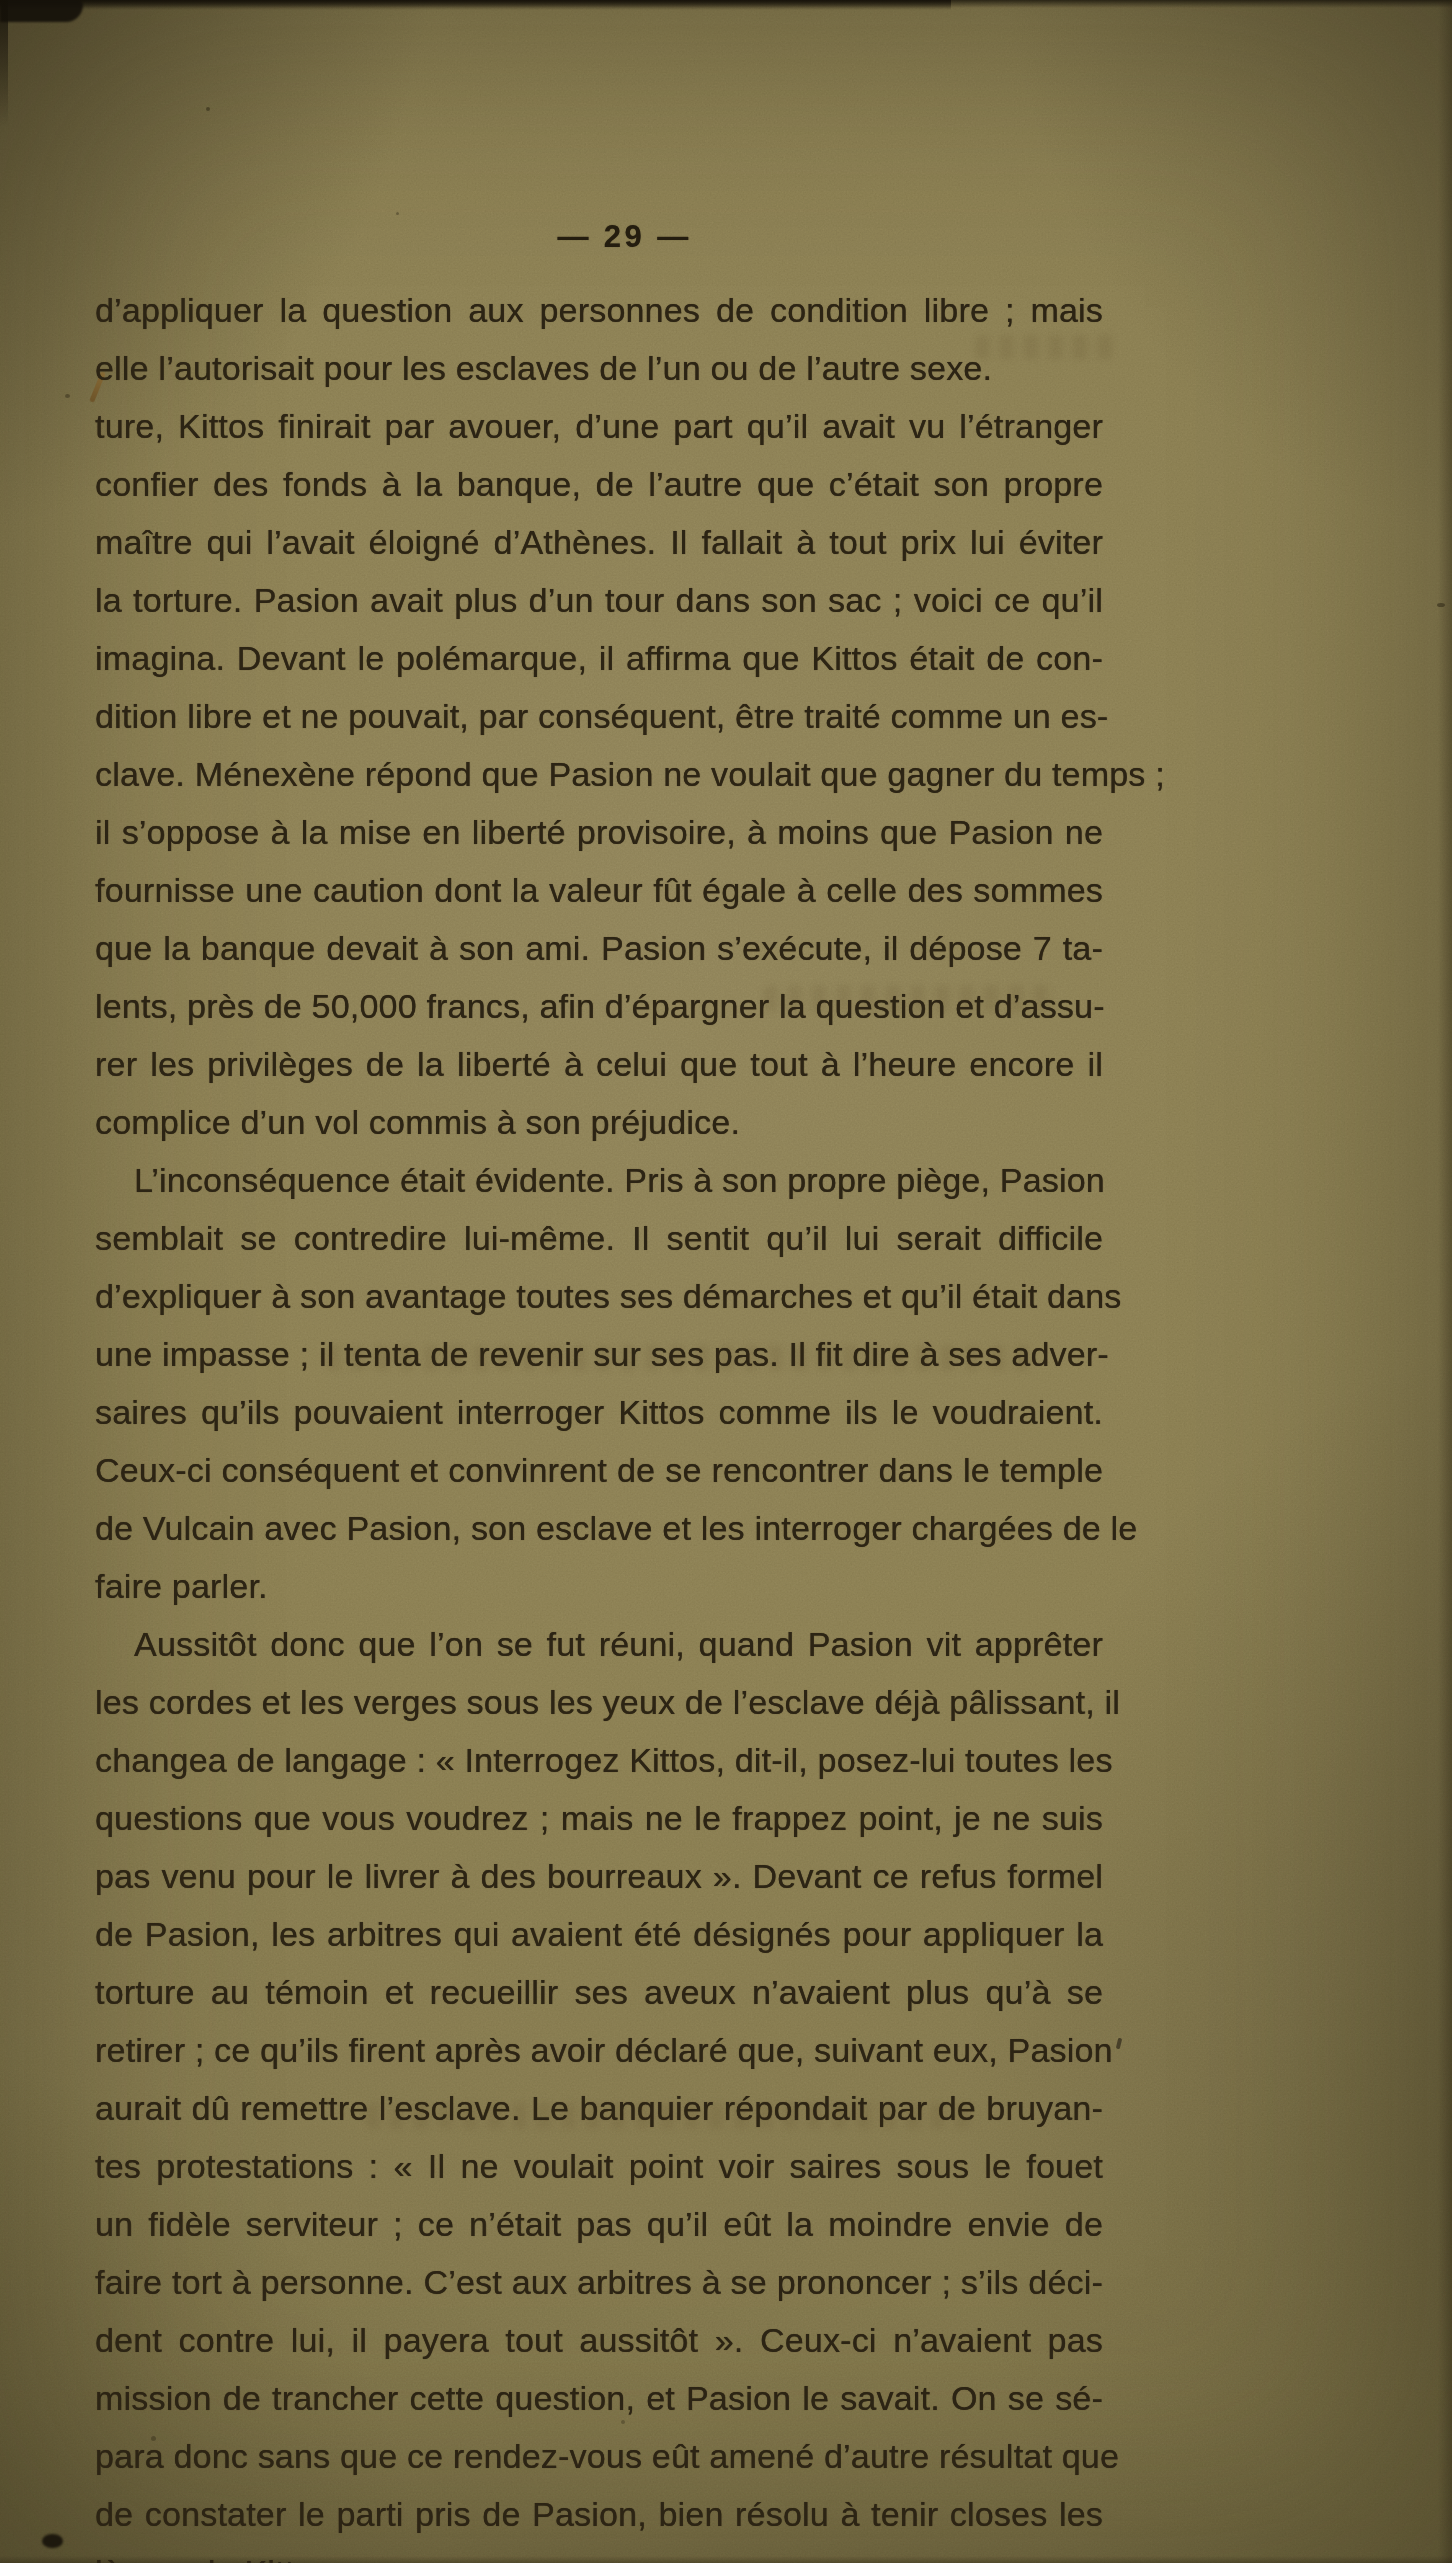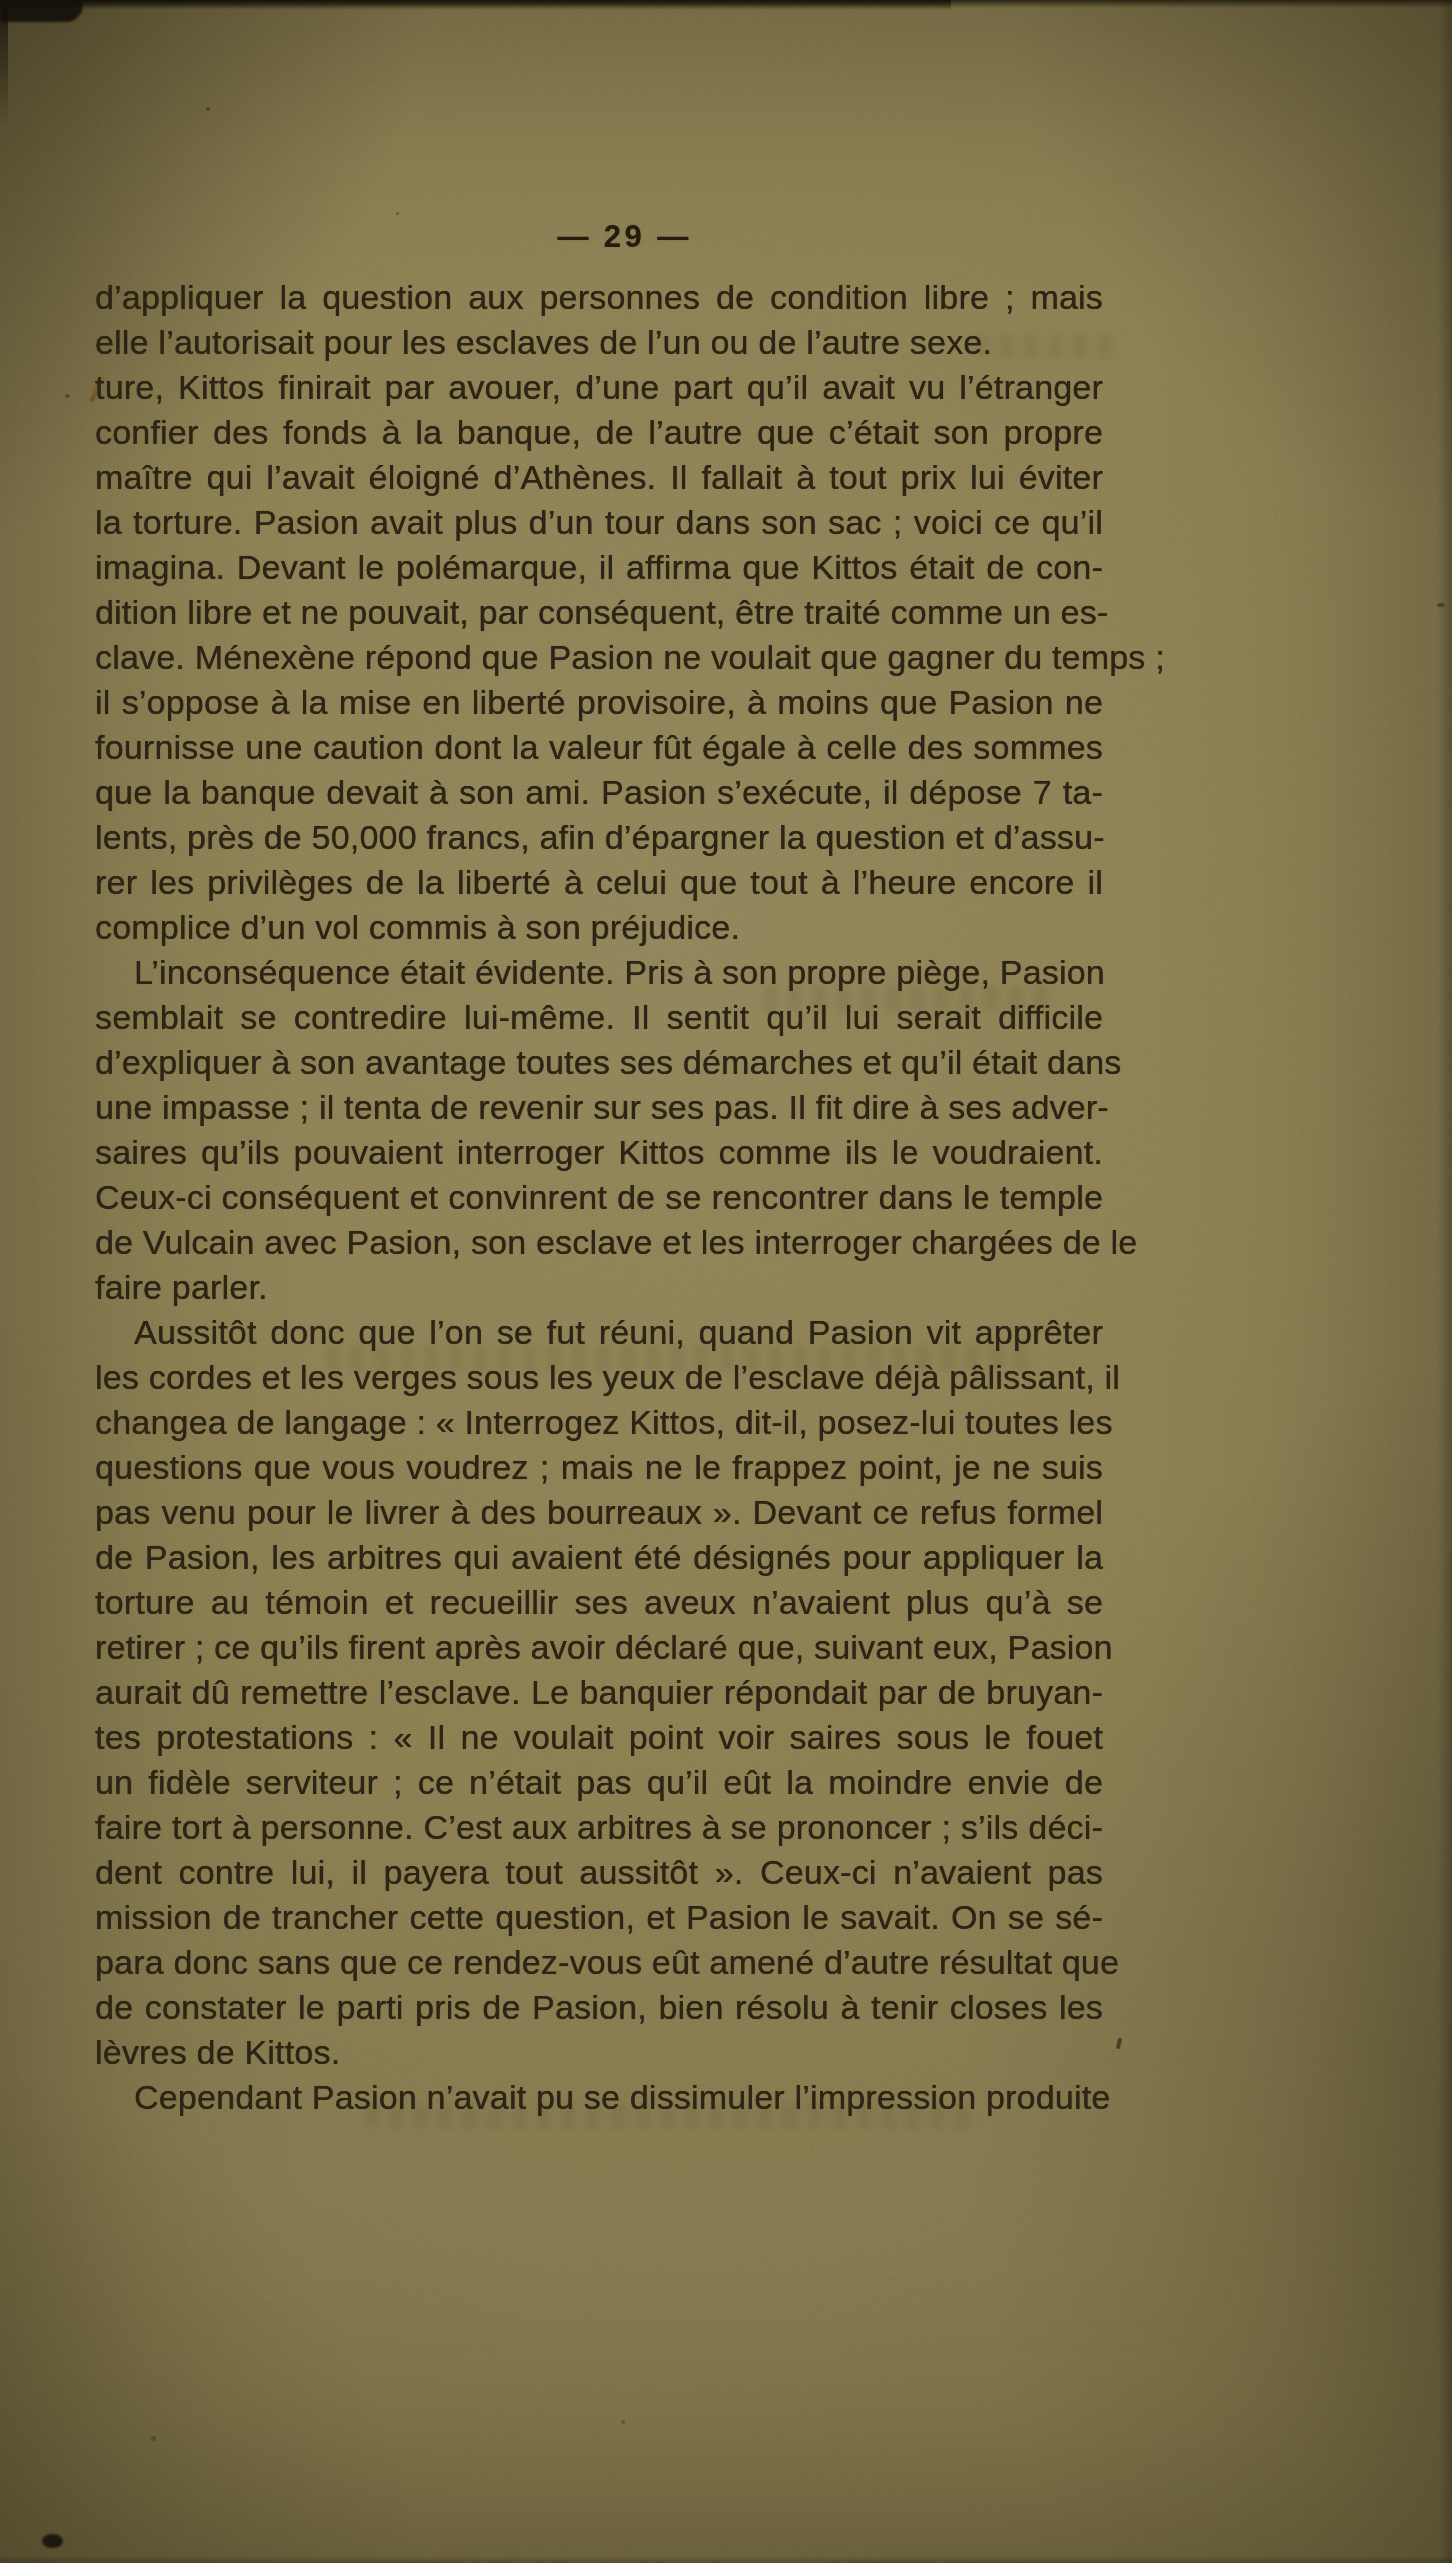--- a/index.html
+++ b/index.html
@@ -77,20 +77,21 @@
     letter-spacing: 0.2px;
     text-shadow: 0 0 0.8px rgba(44,36,20,0.65), 0.3px 0 0 rgba(44,36,20,0.5);
     overflow: visible;
   }
   .line {
     height: 45px;
     line-height: 45px;
     white-space: nowrap;
     text-align: justify;
     text-align-last: justify;
+    margin-top: 13px;
   }
   .line.para-end { text-align-last: left; }
   .line.indent { text-indent: 39px; }
 
   
   .smudge {
     position: absolute; pointer-events: none;
     background: repeating-linear-gradient(90deg,
       rgba(88,70,38,0.38) 0px, rgba(88,70,38,0.38) 13.6px,
       rgba(88,70,38,0.04) 13.6px, rgba(88,70,38,0.04) 24.6px);

